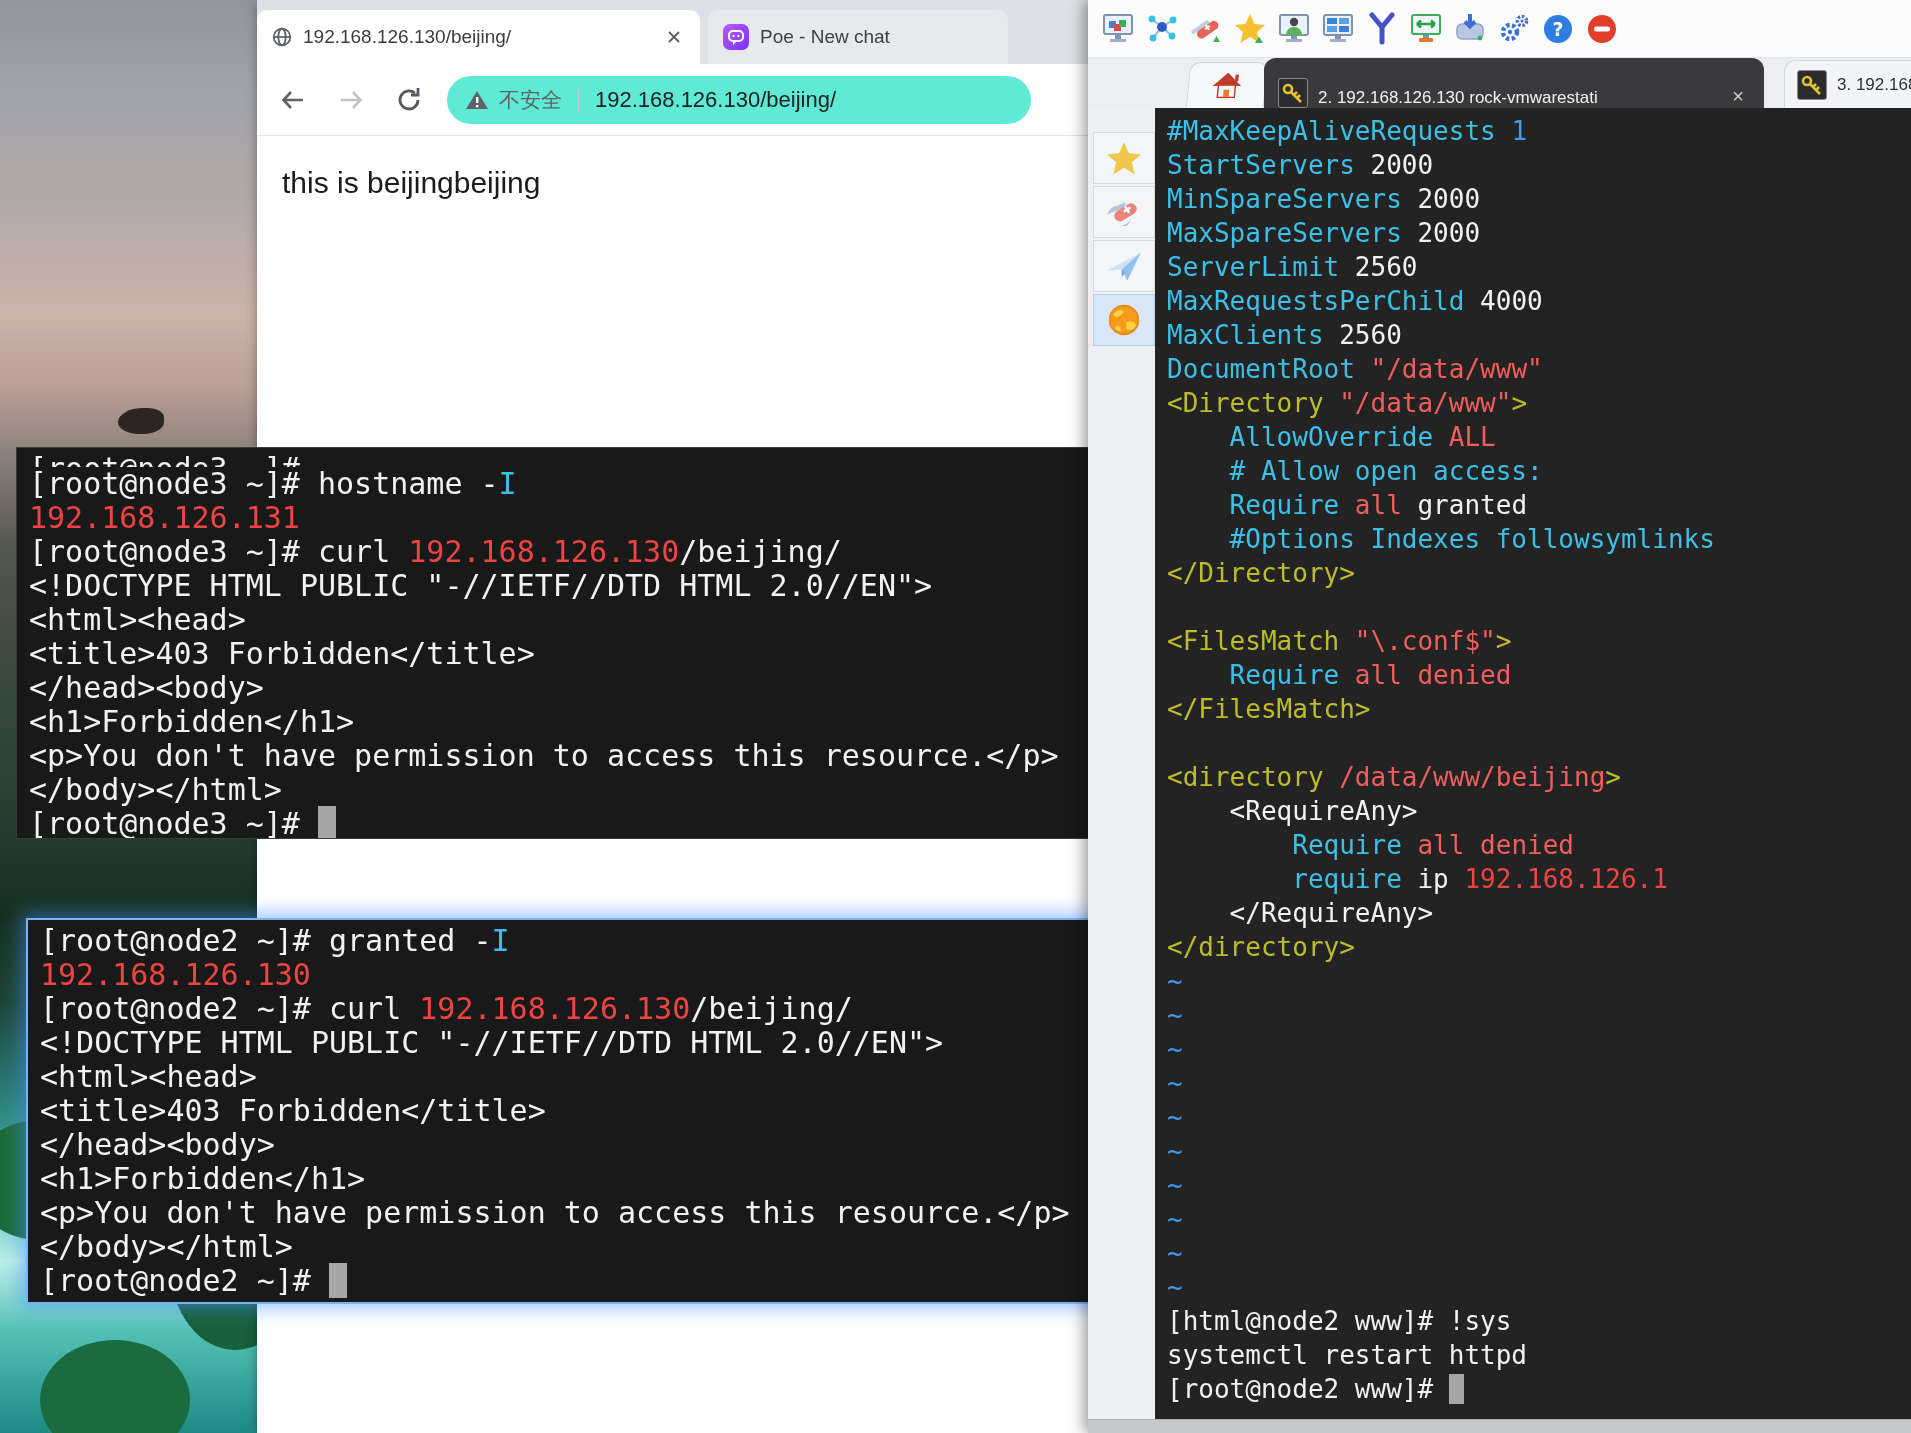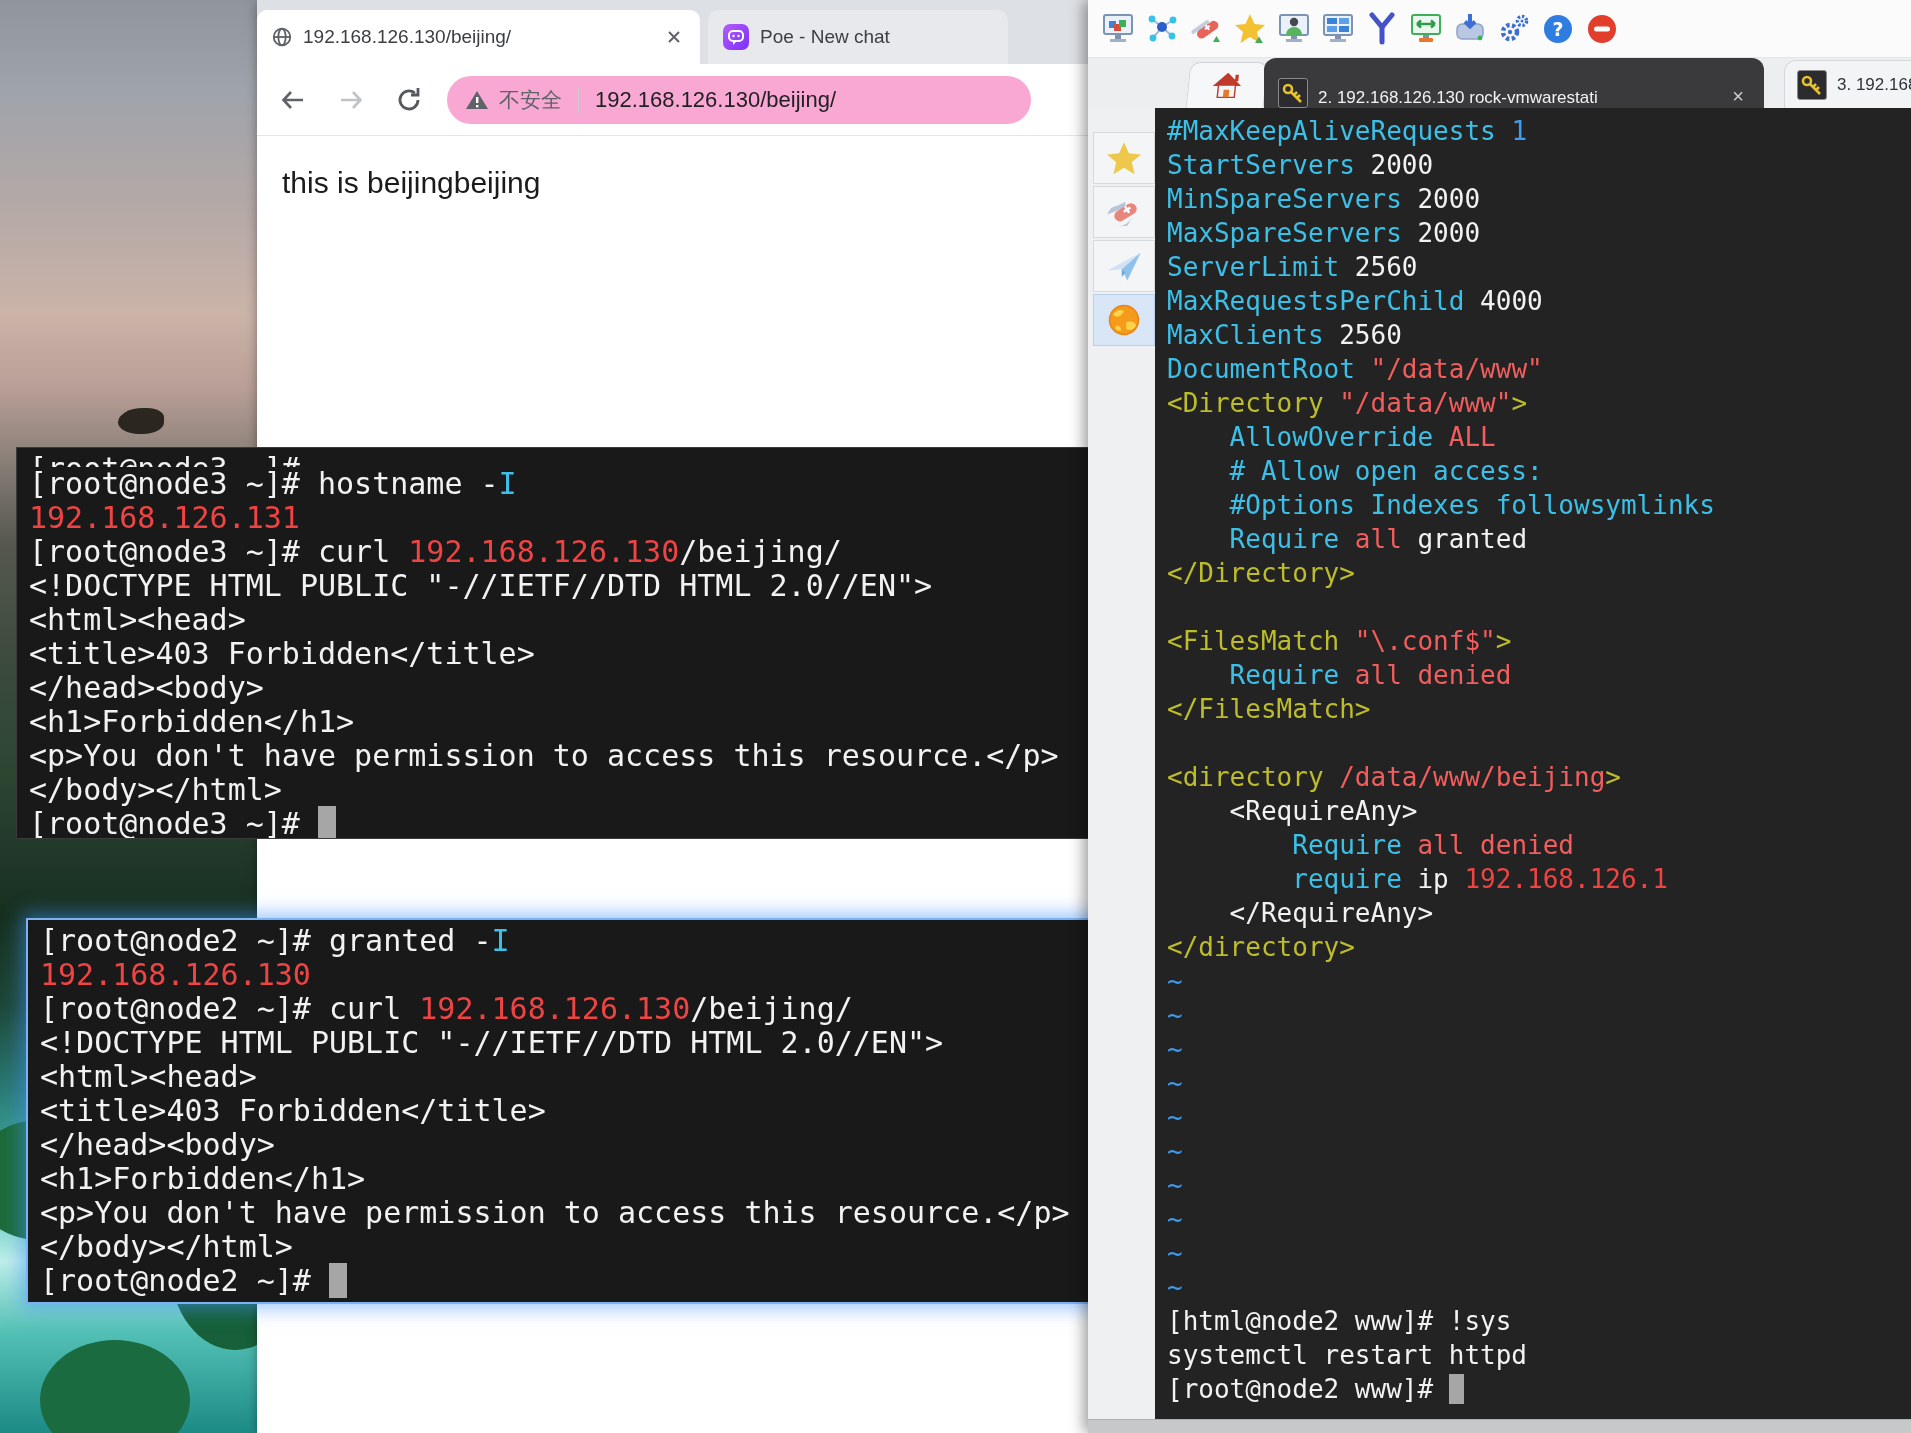--- a/index.html
+++ b/index.html
@@ -25,21 +25,21 @@
     box-shadow:0 2px 10px rgba(0,0,0,.35); }
   .tabstrip { position:relative; height:64px; background:#dde0e4; }
   .tab { position:absolute; top:10px; height:54px; display:flex; align-items:center; gap:10px;
     padding:0 14px; border-radius:10px 10px 0 0; cursor:default; }
   .tab-active { left:0; width:443px; background:#fff; }
   .tab-inactive { left:451px; width:300px; background:#e7e9ec; }
   .tab-title { font-size:19px; color:#3c4043; white-space:nowrap; overflow:hidden; flex:1; }
   .tab-close { width:24px; height:24px; display:flex; align-items:center; justify-content:center; border-radius:50%; }
   .toolbar { height:72px; background:#fff; display:flex; align-items:center; border-bottom:1px solid #e4e7ea; }
   .navbtn { width:44px; height:44px; display:flex; align-items:center; justify-content:center; border-radius:50%; margin-left:14px; }
-  .omnibox { margin-left:16px; width:584px; height:48px; background:#f9a8d4; border-radius:24px;
+  .omnibox { margin-left:16px; width:584px; height:48px; background:#5eead4; border-radius:24px;
     display:flex; align-items:center; padding:0 18px; gap:10px; }
   .sec-label { font-size:21px; color:#5f6368; font-family:"DejaVu Sans", "Liberation Sans", sans-serif; }
   .omni-divider { width:1px; height:26px; background:#c8cace; margin:0 6px; }
   .omni-url { font-size:22px; color:#202124; white-space:nowrap; }
   .page-content { padding:30px 0 0 25px; }
   .page-text { font-size:30px; color:#1b1b1b; }
 
   
   .terminal { position:absolute; background:#191919; font-family:"DejaVu Sans Mono", monospace;
     font-size:30px; color:#f2f2f2; padding:4px 0 0 12px; overflow:hidden; }
@@ -374,22 +374,22 @@
           <div class="tline"><span class="sg-c">StartServers</span><span class="sg-w"> 2000</span></div>
           <div class="tline"><span class="sg-c">MinSpareServers</span><span class="sg-w"> 2000</span></div>
           <div class="tline"><span class="sg-c">MaxSpareServers</span><span class="sg-w"> 2000</span></div>
           <div class="tline"><span class="sg-c">ServerLimit</span><span class="sg-w"> 2560</span></div>
           <div class="tline"><span class="sg-c">MaxRequestsPerChild</span><span class="sg-w"> 4000</span></div>
           <div class="tline"><span class="sg-c">MaxClients</span><span class="sg-w"> 2560</span></div>
           <div class="tline"><span class="sg-c">DocumentRoot</span><span class="sg-w"> </span><span class="sg-r">"/data/www"</span></div>
           <div class="tline"><span class="sg-y">&lt;Directory</span><span class="sg-w"> </span><span class="sg-r">"/data/www"</span><span class="sg-y">&gt;</span></div>
           <div class="tline"><span class="sg-c">    AllowOverride</span><span class="sg-r"> ALL</span></div>
           <div class="tline"><span class="sg-c">    # Allow open access:</span></div>
+          <div class="tline"><span class="sg-c">    Require</span><span class="sg-r"> all</span><span class="sg-w"> granted</span></div>
           <div class="tline"><span class="sg-c">    #Options Indexes followsymlinks</span></div>
-          <div class="tline"><span class="sg-c">    Require</span><span class="sg-r"> all</span><span class="sg-w"> granted</span></div>
           <div class="tline"><span class="sg-y">&lt;/Directory&gt;</span></div>
           <div class="tline">&nbsp;</div>
           <div class="tline"><span class="sg-y">&lt;FilesMatch</span><span class="sg-w"> </span><span class="sg-r">"\.conf$"</span><span class="sg-y">&gt;</span></div>
           <div class="tline"><span class="sg-c">    Require</span><span class="sg-r"> all denied</span></div>
           <div class="tline"><span class="sg-y">&lt;/FilesMatch&gt;</span></div>
           <div class="tline">&nbsp;</div>
           <div class="tline"><span class="sg-y">&lt;directory</span><span class="sg-w"> </span><span class="sg-r">/data/www/beijing</span><span class="sg-y">&gt;</span></div>
           <div class="tline"><span class="sg-w">    &lt;RequireAny&gt;</span></div>
           <div class="tline"><span class="sg-c">        Require</span><span class="sg-r"> all denied</span></div>
           <div class="tline"><span class="sg-c">        require</span><span class="sg-w"> ip </span><span class="sg-m">192.168.126.1</span></div>

